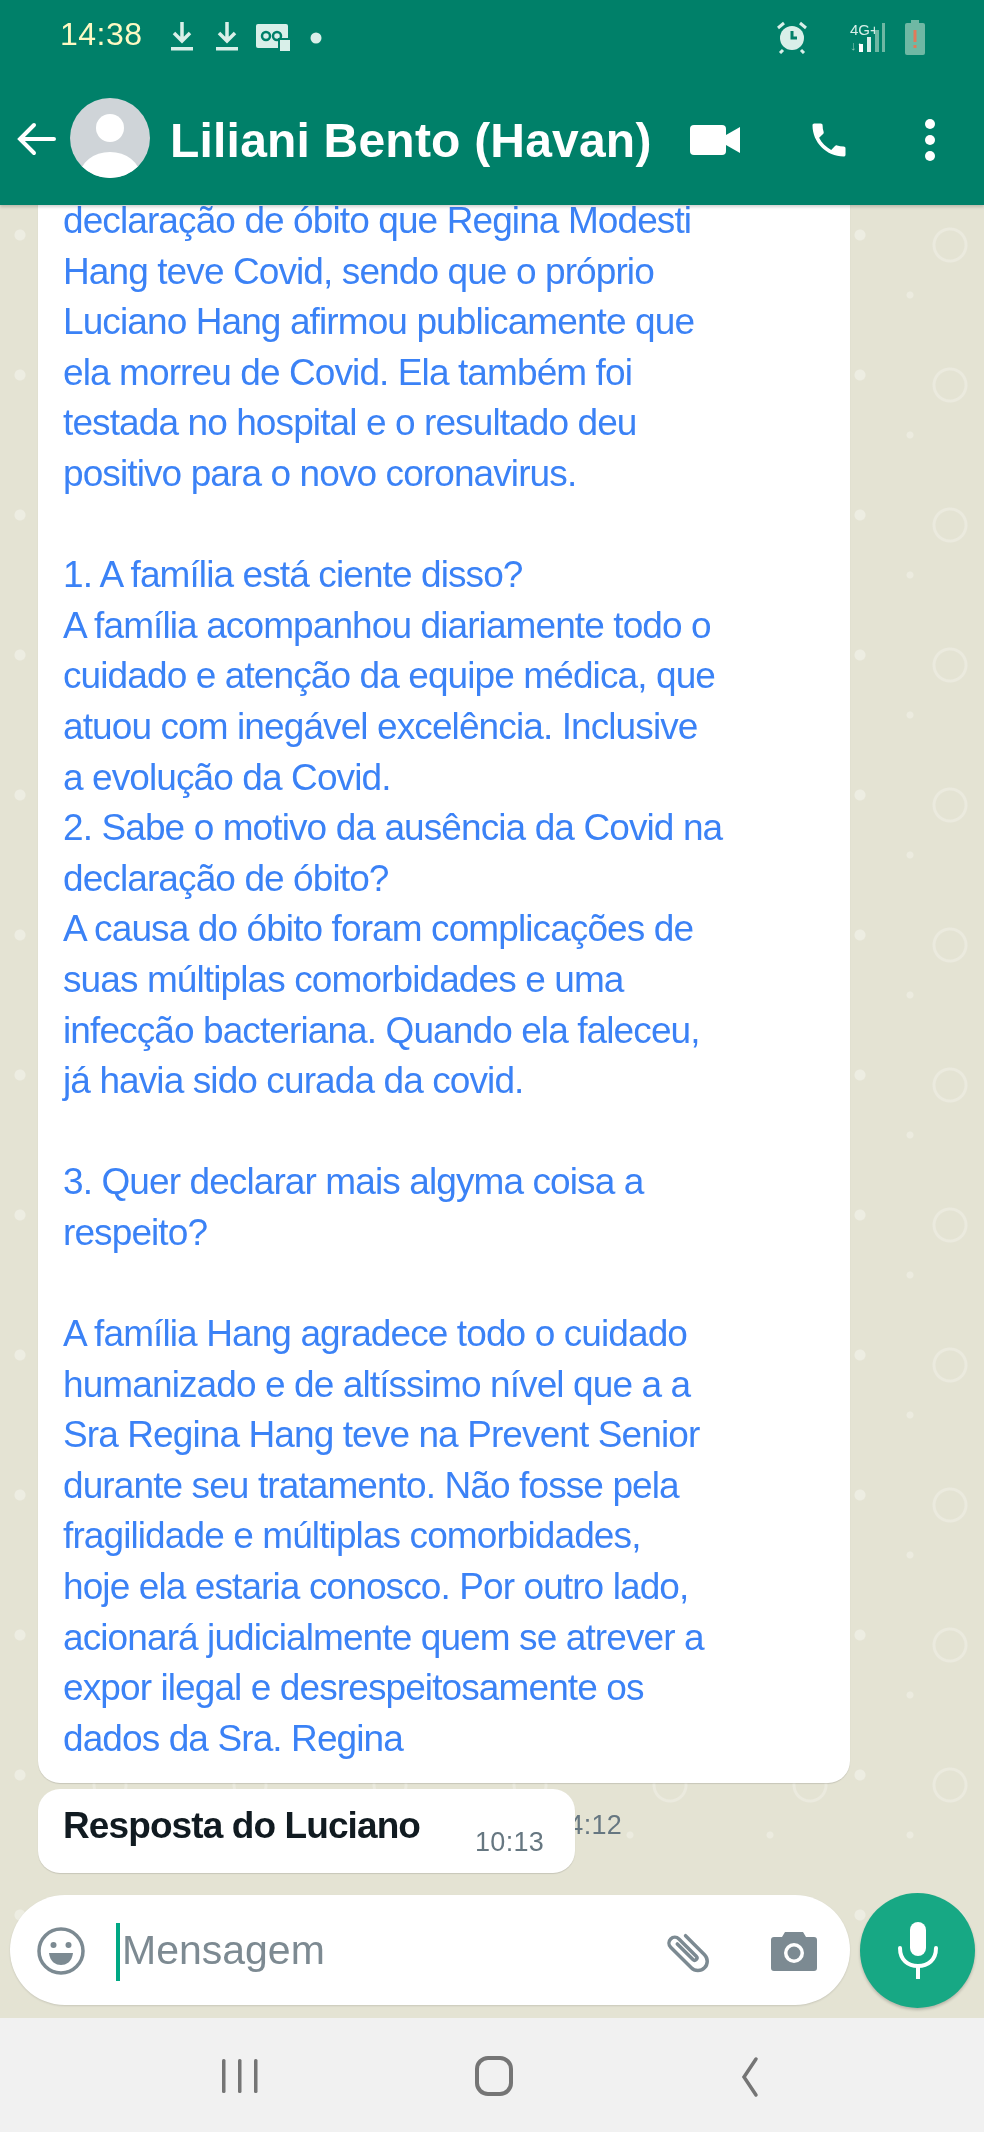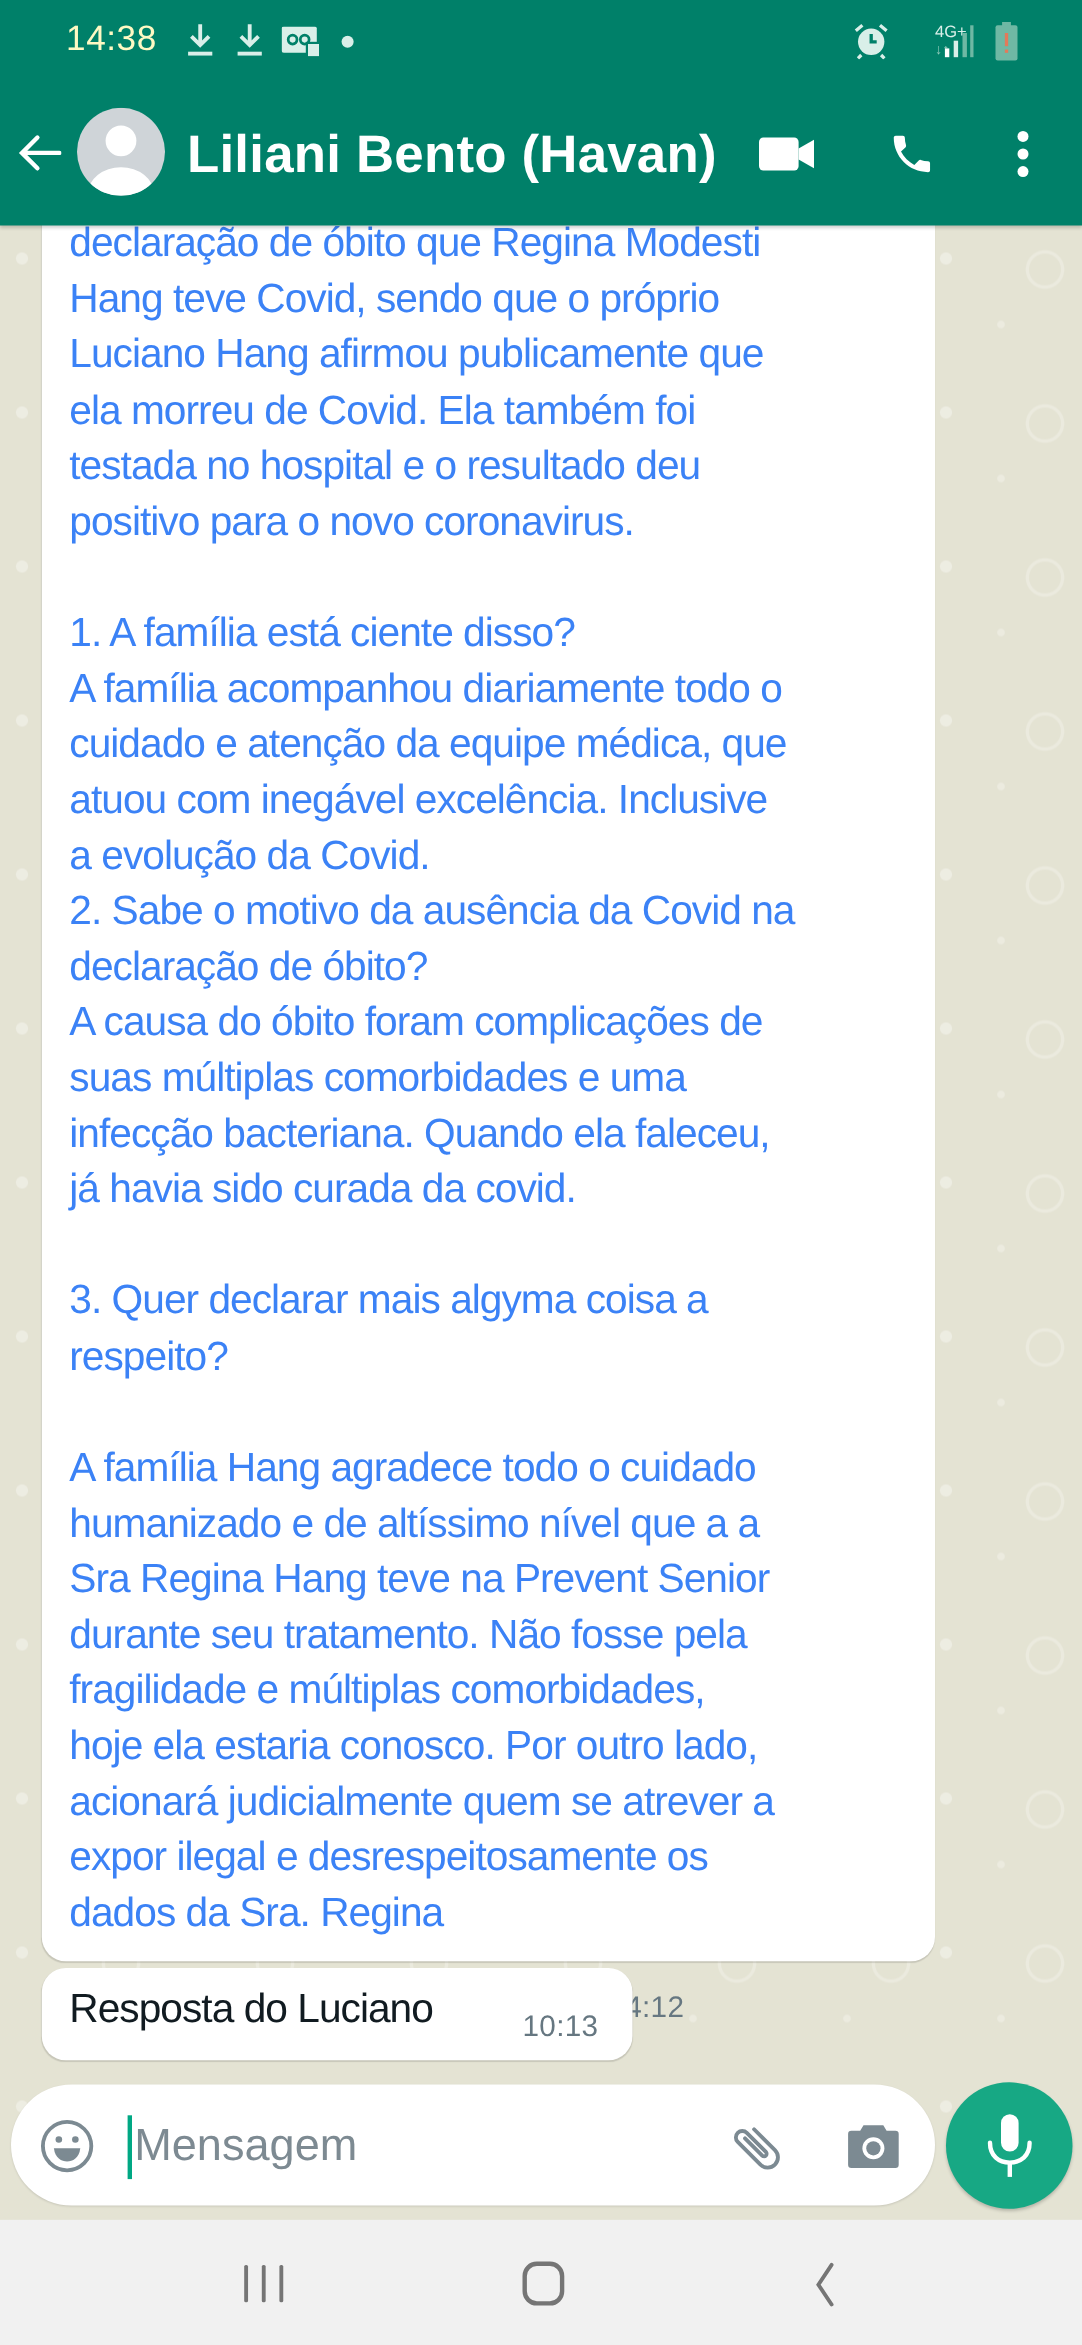--- a/index.html
+++ b/index.html
@@ -99,21 +99,21 @@
 Sra Regina Hang teve na Prevent Senior
 durante seu tratamento. Não fosse pela
 fragilidade e múltiplas comorbidades,
 hoje ela estaria conosco. Por outro lado,
 acionará judicialmente quem se atrever a
 expor ilegal e desrespeitosamente os
 dados da Sra. Regina</div>
     <span class="msg-time" style="left:515px; top:1660px; position:absolute;">14:12</span>
   </div>
   <div class="bubble bubble-second">
-    <span style="position:absolute; left:25px; top:16px; font-size:37px; color:#111b21; letter-spacing:-0.9px;">Resposta do Luciano</span>
+    <span style="position:absolute; left:25px; top:16px; font-size:37px; color:#111b21; letter-spacing:-0.9px;font-weight:bold;">Resposta do Luciano</span>
     <span class="msg-time" style="left:437px; top:38px;">10:13</span>
   </div>
 </div>
 
 <div class="appbar">
 
   <div>
     <span class="status-time">14:38</span>
     <svg class="status-icon" style="left:168px;" width="28" height="36" viewBox="0 0 28 36">
       <path d="M14 4 V22 M6 15 L14 23 L22 15" stroke="#d9efe9" stroke-width="3.5" fill="none"></path>

